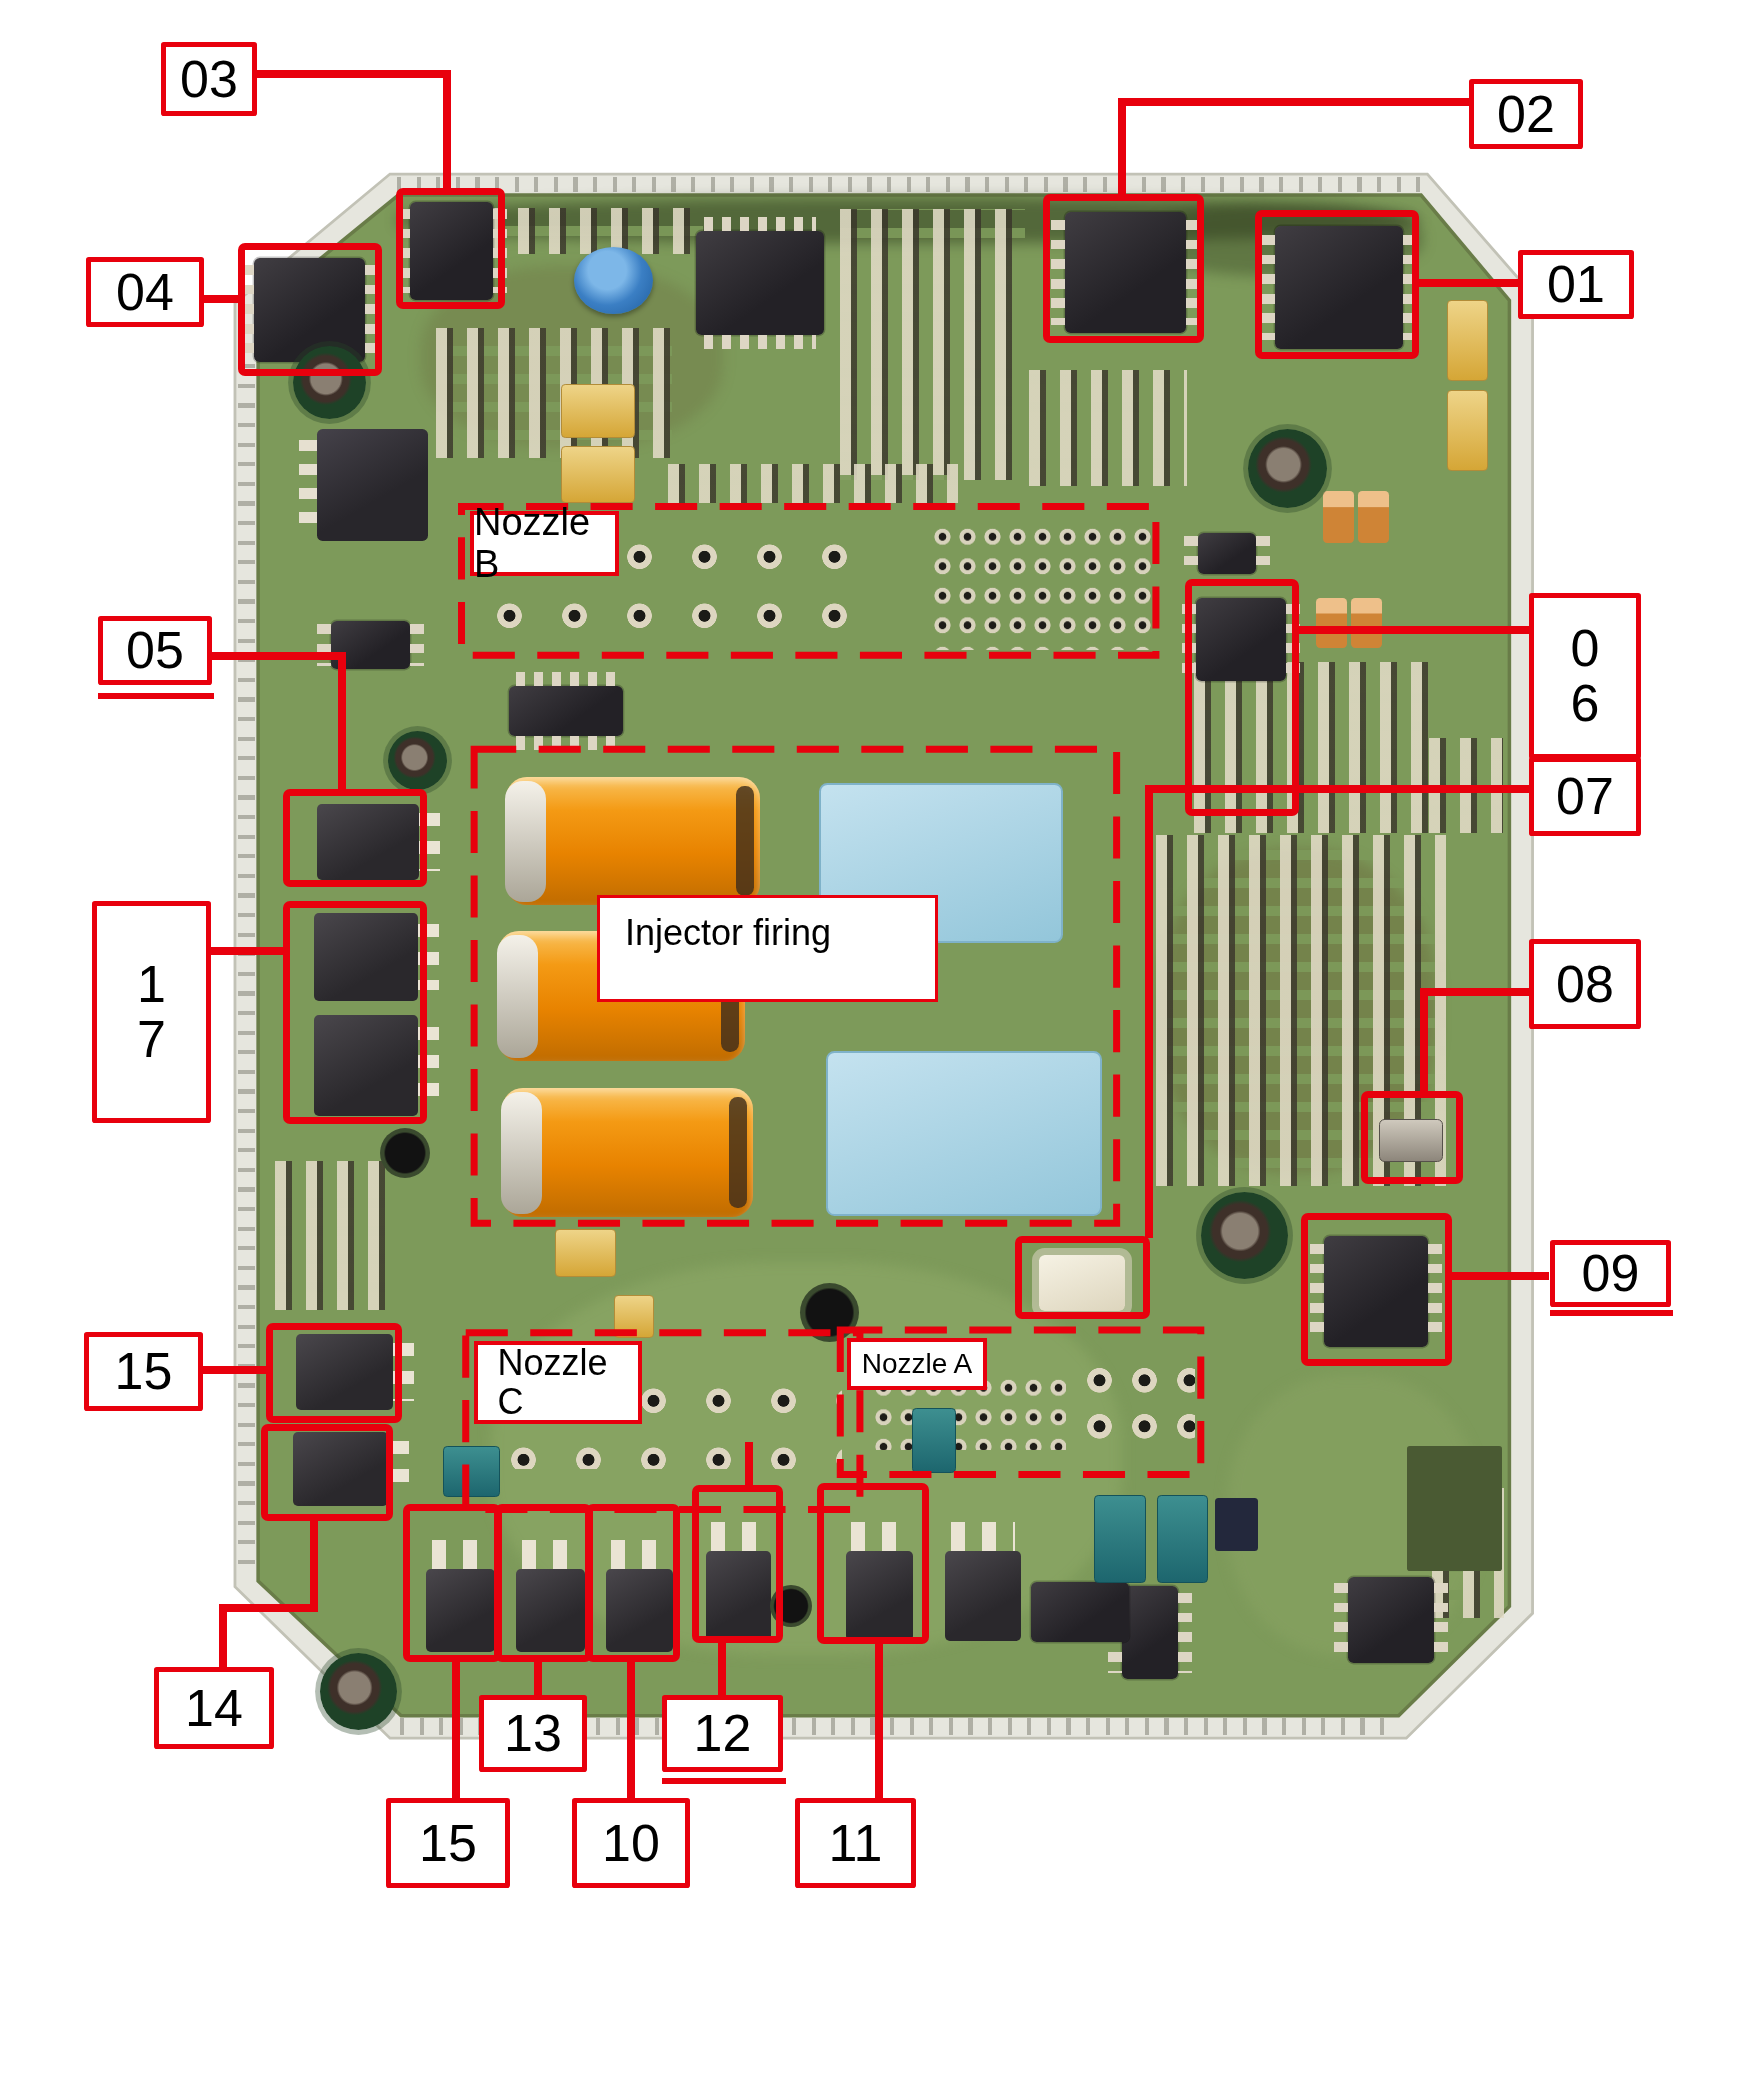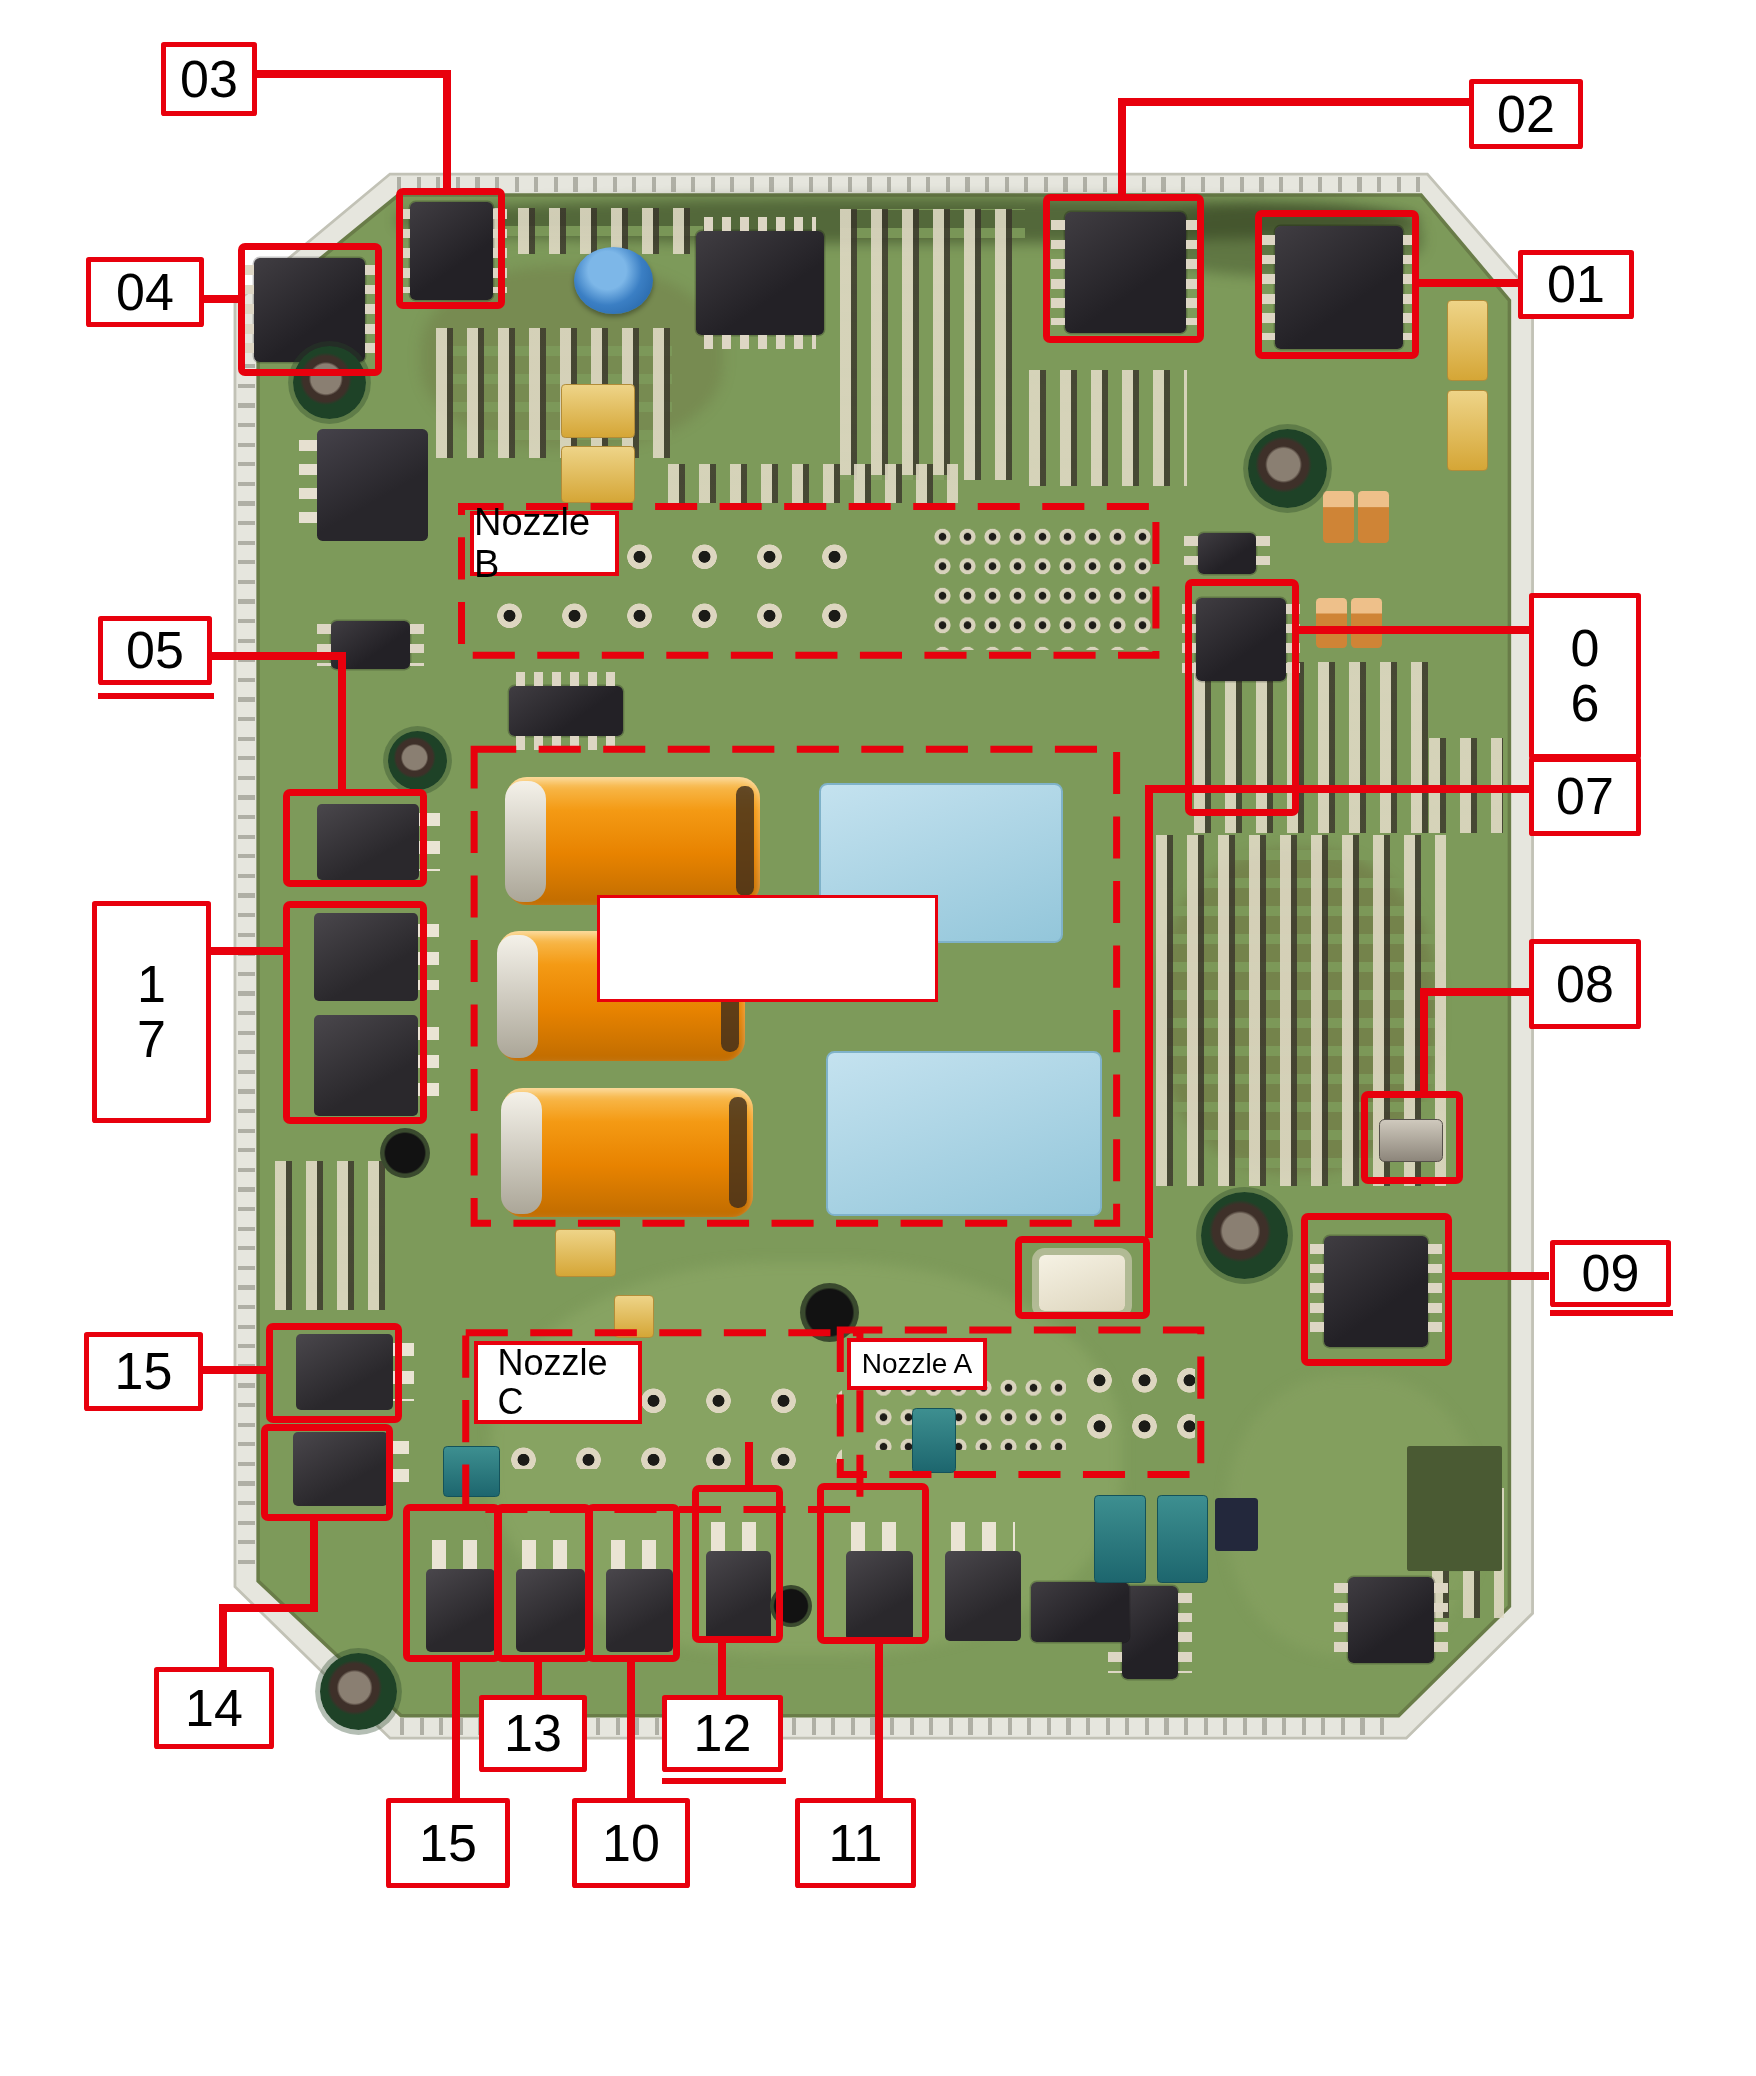--- a/index.html
+++ b/index.html
@@ -239,16 +239,17 @@
 
   <div class="underbar" style="left:98px;top:693px;width:116px;"></div>
   <div class="underbar" style="left:1550px;top:1310px;width:123px;"></div>
   <div class="underbar" style="left:662px;top:1778px;width:124px;"></div>
 
   <div class="wlabel" style="left:470px;top:511px;width:149px;height:65px;">Nozzle B</div>
   <div class="wlabel" style="left:847px;top:1338px;width:140px;height:52px;font-size:28px;">Nozzle A</div>
   <div class="wlabel" style="left:474px;top:1341px;width:168px;height:83px;font-size:36px;justify-content:flex-start;padding-left:19.6px;">Nozzle
 C</div>
   <div class="capbank" style="left:597px;top:895px;width:341px;height:107px;">
+    <div class="cl">Injector firing</div>
   </div>
 
 </div>
 
 
 </body></html>

